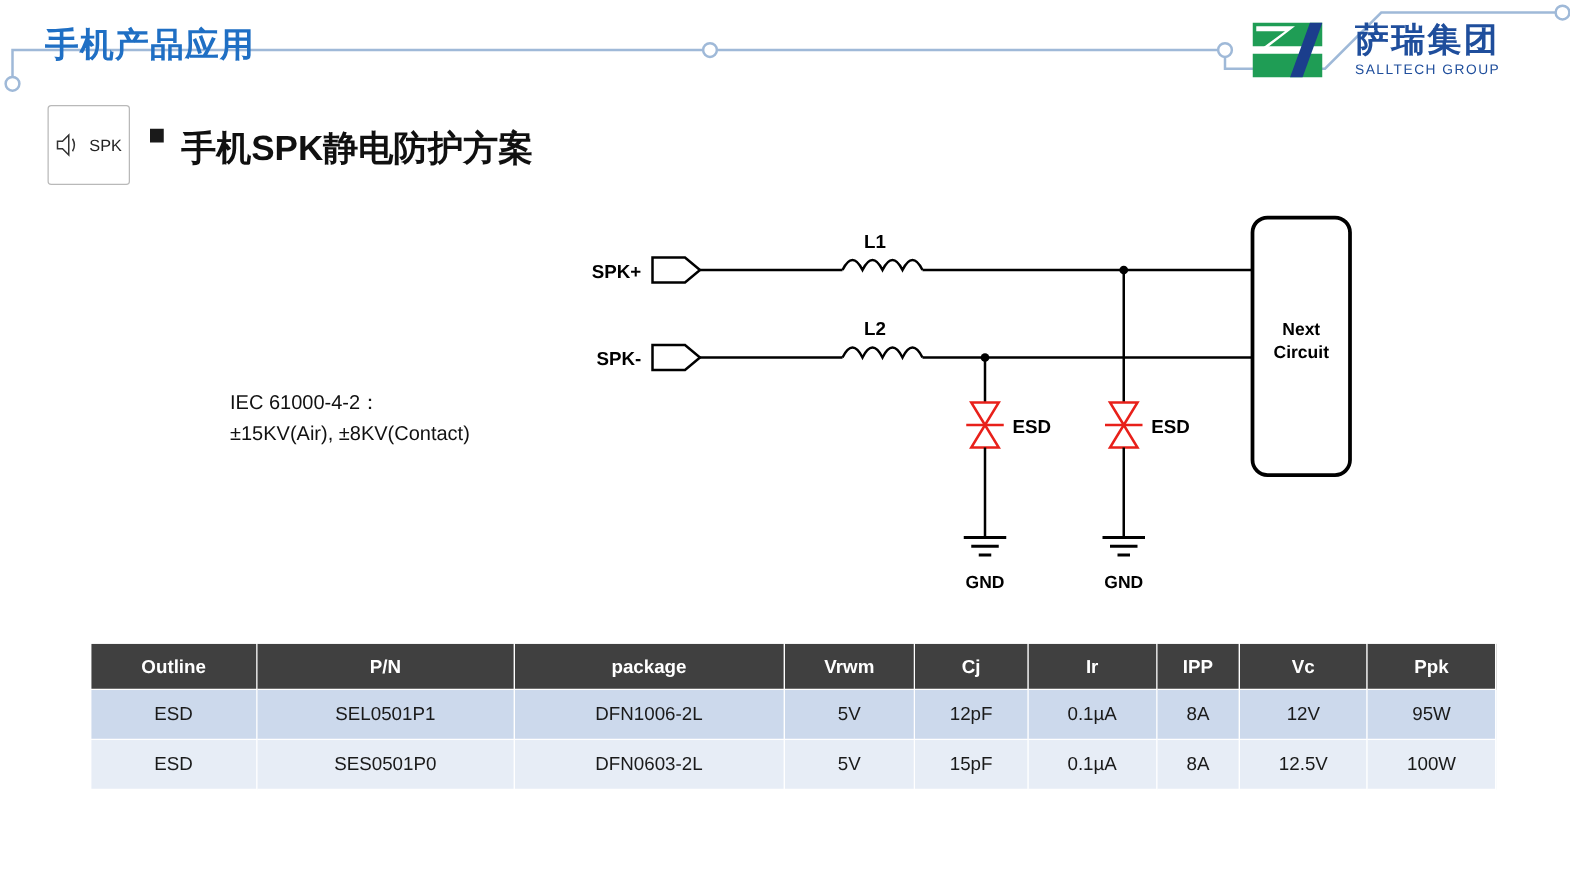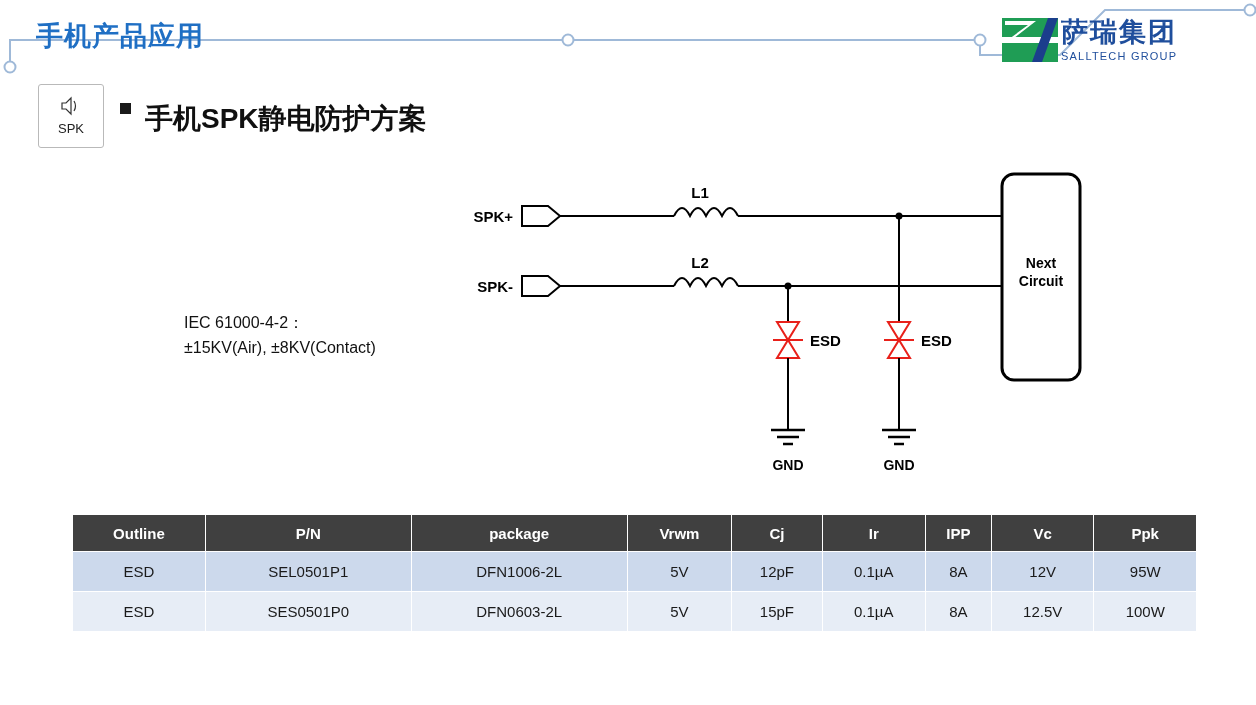--- a/index.html
+++ b/index.html
@@ -37,21 +37,21 @@
     left: 0; top: 0;
   }
   .logo-box {
     position: absolute;
     right: 18px;
     top: 12px;
     width: 236px;
     height: 56px;
     display: flex;
     align-items: center;
-    gap: 3px;
+    gap: 26px;
   }
   .logo-mark {
     width: 56px;
     height: 44px;
     position: relative;
     flex: none;
   }
   .logo-text {
     display: flex;
     flex-direction: column;
@@ -76,21 +76,21 @@
   .spk-badge {
     position: absolute;
     left: 38px;
     top: 84px;
     width: 64px;
     height: 62px;
     border: 1px solid #b9b9b9;
     border-radius: 3px;
     background: #fff;
     display: flex;
-    flex-direction: column;
+    flex-direction: row;
     align-items: center;
     justify-content: center;
     gap: 5px;
   }
   .spk-badge .spk-label {
     font-size: 13px;
     color: #222;
   }
   .section-bullet {
     position: absolute;

